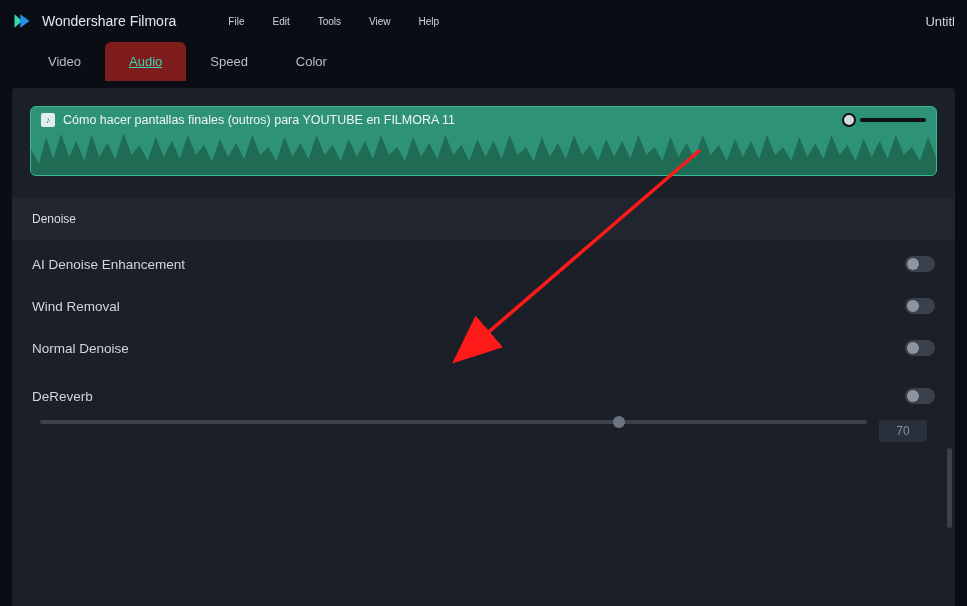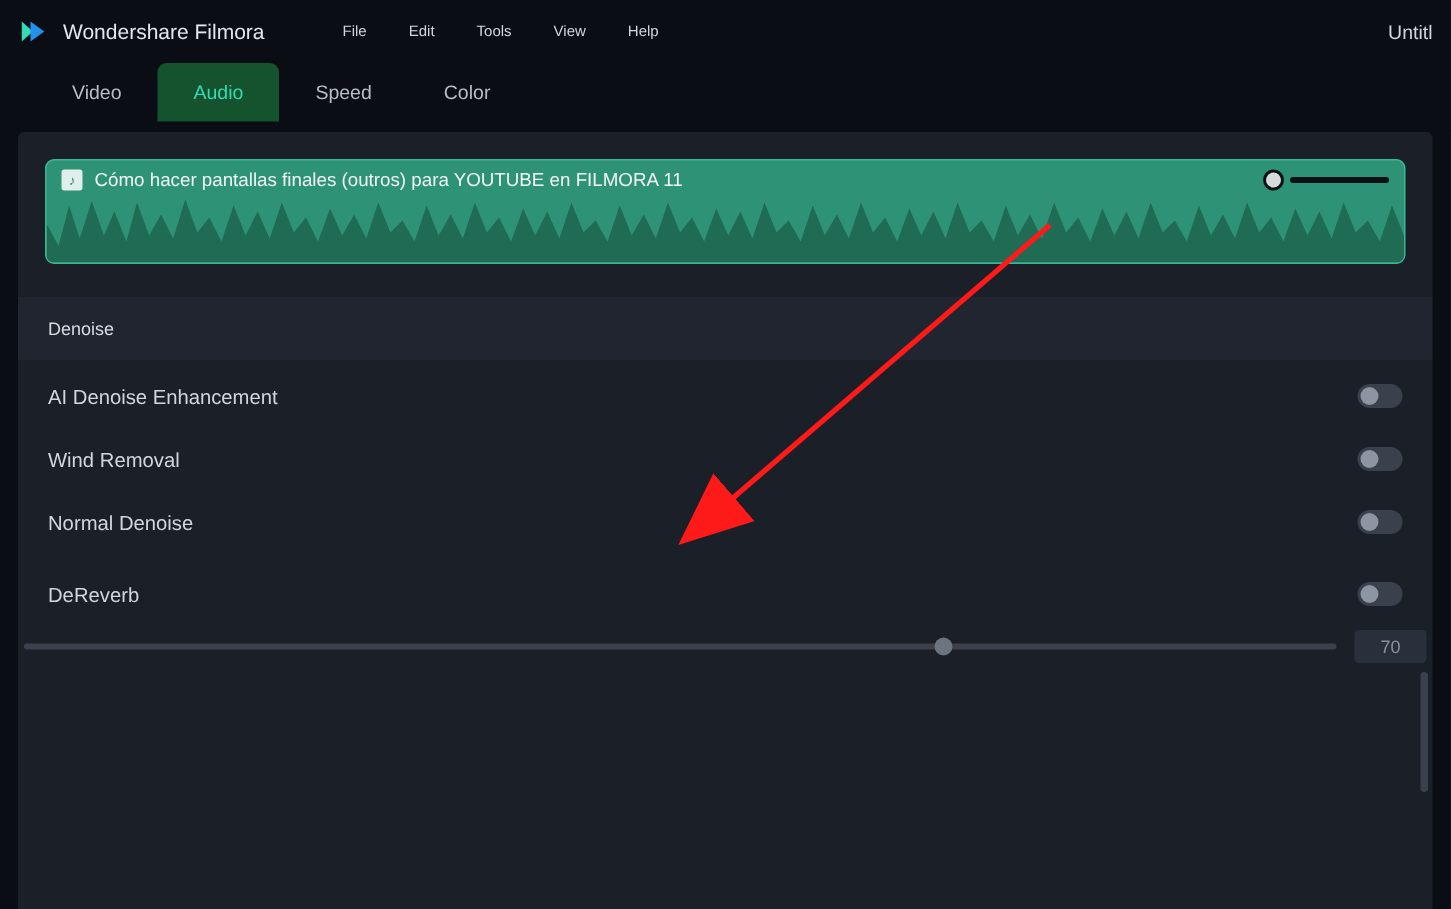--- a/index.html
+++ b/index.html
@@ -8,21 +8,21 @@
 .titlebar { display: flex; align-items: center; height: 42px; padding: 0 12px; background: #0a0e14; }
 .logo { width: 20px; height: 20px; margin-right: 10px; position: relative; }
 .logo svg { width: 100%; height: 100%; }
 .app-name { font-size: 14px; color: #e2e6ed; margin-right: 52px; }
 .menubar { display: flex; gap: 28px; }
 .menu-item { font-size: 10px; color: #d0d5de; cursor: pointer; }
 .docname { margin-left: auto; font-size: 13px; color: #d0d5de; }
 
 .tabbar { display: flex; align-items: flex-start; height: 46px; padding: 0 24px; background: #0a0e14; border-bottom: 0; }
 .tab { padding: 12px 24px; font-size: 13px; color: #b8bec8; cursor: pointer; border-radius: 6px 6px 0 0; }
-.tab.active { background: #14532d; color: #35d9b5; }
+.tab.active { background: #7f1d1d; color: #35d9b5; text-decoration: underline; }
 
 .panel { background: #1a1f28; margin: 0 12px; border-radius: 4px; height: 596px; overflow: hidden; position: relative; }
 
 .clip { margin: 18px 18px 0 18px; background: #2e9276; border-radius: 6px; height: 70px; position: relative; border: 1px solid #3ab893; overflow: hidden; }
 .clip-header { display: flex; align-items: center; padding: 6px 10px 2px; gap: 8px; position: relative; z-index: 2; }
 .clip-icon { width: 14px; height: 14px; background: rgba(255,255,255,0.85); border-radius: 2px; display: flex; align-items: center; justify-content: center; }
 .clip-icon::before { content: "♪"; font-size: 9px; color: #2e9276; }
 .clip-title { font-size: 12.5px; color: #f2f6f4; }
 .clip-slider { margin-left: auto; display: flex; align-items: center; gap: 4px; }
 .clip-knob { width: 14px; height: 14px; border-radius: 50%; background: #d6dad8; border: 2px solid #0c1117; }
@@ -35,21 +35,21 @@
 .prop { display: flex; align-items: center; padding: 16px 20px 10px; font-size: 13.5px; color: #d0d6df; }
 .prop .lbl { flex: 1; }
 .toggle { width: 30px; height: 16px; background: #3a414d; border-radius: 10px; position: relative; cursor: pointer; }
 .toggle::after { content: ""; position: absolute; left: 2px; top: 2px; width: 12px; height: 12px; background: #8d95a3; border-radius: 50%; }
 
 .slider-row { padding: 2px 20px 0; }
 .slider-track { height: 4px; background: #3a414d; border-radius: 2px; position: relative; margin: 6px 0 4px; }
 .slider-handle { position: absolute; top: 50%; width: 12px; height: 12px; background: #6c7480; border-radius: 50%; transform: translate(-50%, -50%); }
 .slider-labels { display: flex; justify-content: space-between; font-size: 12px; color: #747c89; margin-top: 2px; }
 
-.dereverb-row { padding: 6px 4px 0; display: flex; align-items: center; gap: 12px; }
+.dereverb-row { padding: 6px 28px 0; display: flex; gap: 12px; }
 .dereverb-track { flex: 1; height: 4px; background: #3a414d; border-radius: 2px; position: relative; }
 .dereverb-handle { position: absolute; top: 50%; width: 12px; height: 12px; background: #6c7480; border-radius: 50%; transform: translate(-50%, -50%); }
 .valbox { width: 48px; height: 22px; background: #2a303b; border-radius: 3px; font-size: 12px; color: #8a919e; display: flex; align-items: center; justify-content: center; }
 
 .footer { position: absolute; left: 0; right: 0; bottom: 14px; display: flex; padding: 0 30px; }
 .btn-reset { background: #3f4653; color: #7dd3fc; border: none; border-radius: 16px; padding: 7px 24px; font-size: 13px; cursor: pointer; }
 .btn-ok { margin-left: auto; background: #35d9b5; color: #0c1117; border: none; border-radius: 16px; padding: 7px 32px; font-size: 13px; font-weight: 500; cursor: pointer; }
 
 .scrollbar { position: absolute; right: 3px; top: 360px; width: 5px; height: 80px; background: #3a414d; border-radius: 3px; }
 

